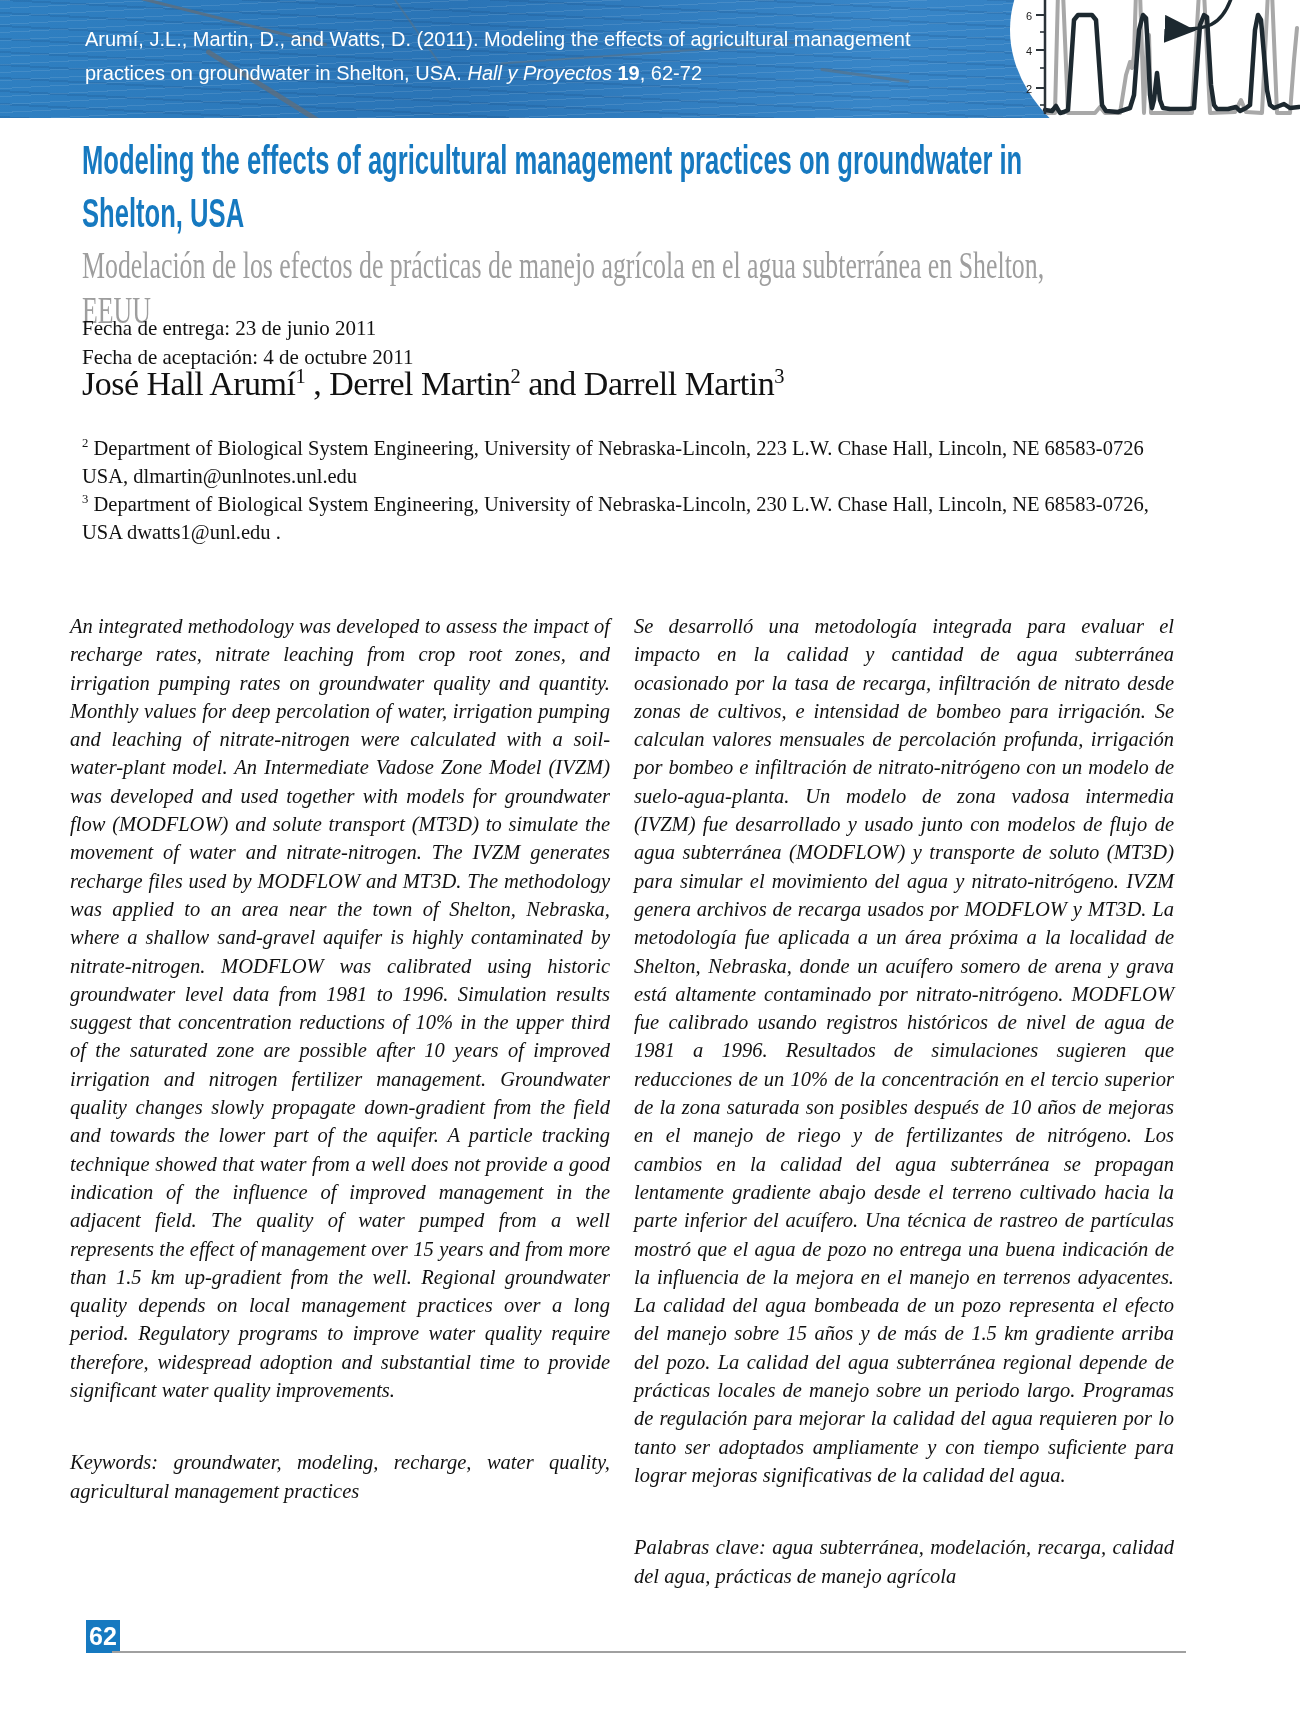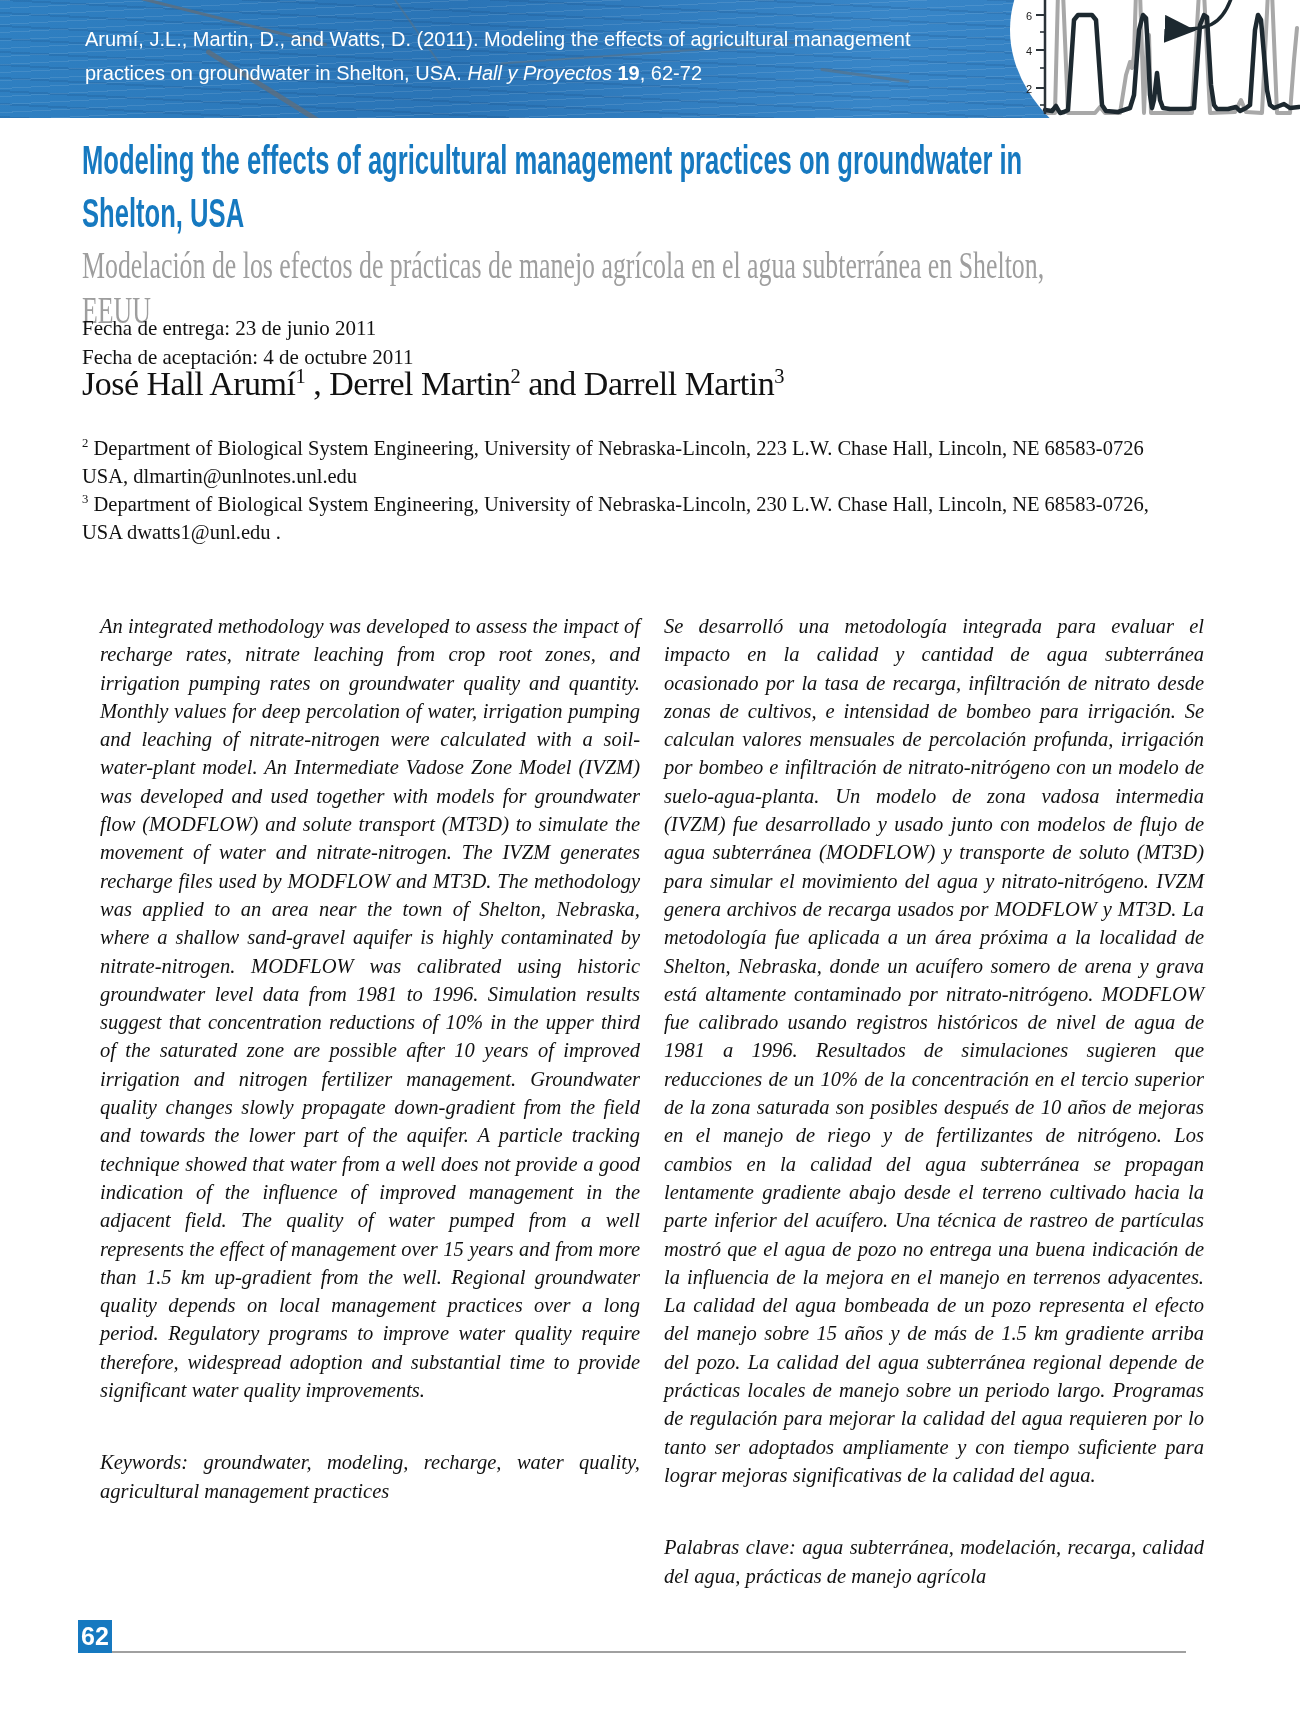--- a/index.html
+++ b/index.html
@@ -63,36 +63,36 @@
     font-size:34px;color:#111;letter-spacing:-0.5px;
   }
   .authors sup{font-size:60%;vertical-align:super;line-height:0;}
 
   .affiliations{position:absolute;left:82px;top:434px;width:1110px;}
   .affil{margin:0;font-size:20.5px;line-height:28px;color:#111;}
   .affil sup{font-size:62%;vertical-align:super;line-height:0;}
 
   
   .abstract-cols{
-    position:absolute;left:100px;top:612px;width:1104px;
+    position:absolute;left:70px;top:612px;width:1104px;
     display:flex;gap:24px;
   }
   .col{width:540px;}
   .abs-body{
     margin:0;font-size:20.5px;line-height:28.3px;font-style:italic;
     text-align:justify;color:#111;
   }
   .abs-keywords{
     margin:44px 0 0 0;font-size:20.5px;line-height:28.3px;font-style:italic;
     text-align:justify;color:#111;
   }
 
   
   .page-badge{
-    position:absolute;left:78px;top:1620px;width:34px;height:33px;
+    position:absolute;left:86px;top:1620px;width:34px;height:33px;
     background:#1679c0;color:#fff;font-family:"Liberation Sans",sans-serif;
     font-size:25px;font-weight:bold;display:flex;align-items:center;justify-content:center;
   }
   .footer-rule{
     position:absolute;left:112px;top:1651px;width:1074px;height:0;
     border-top:2px solid #a0a0a0;
   }
 </style>
 </head>
 <body>

